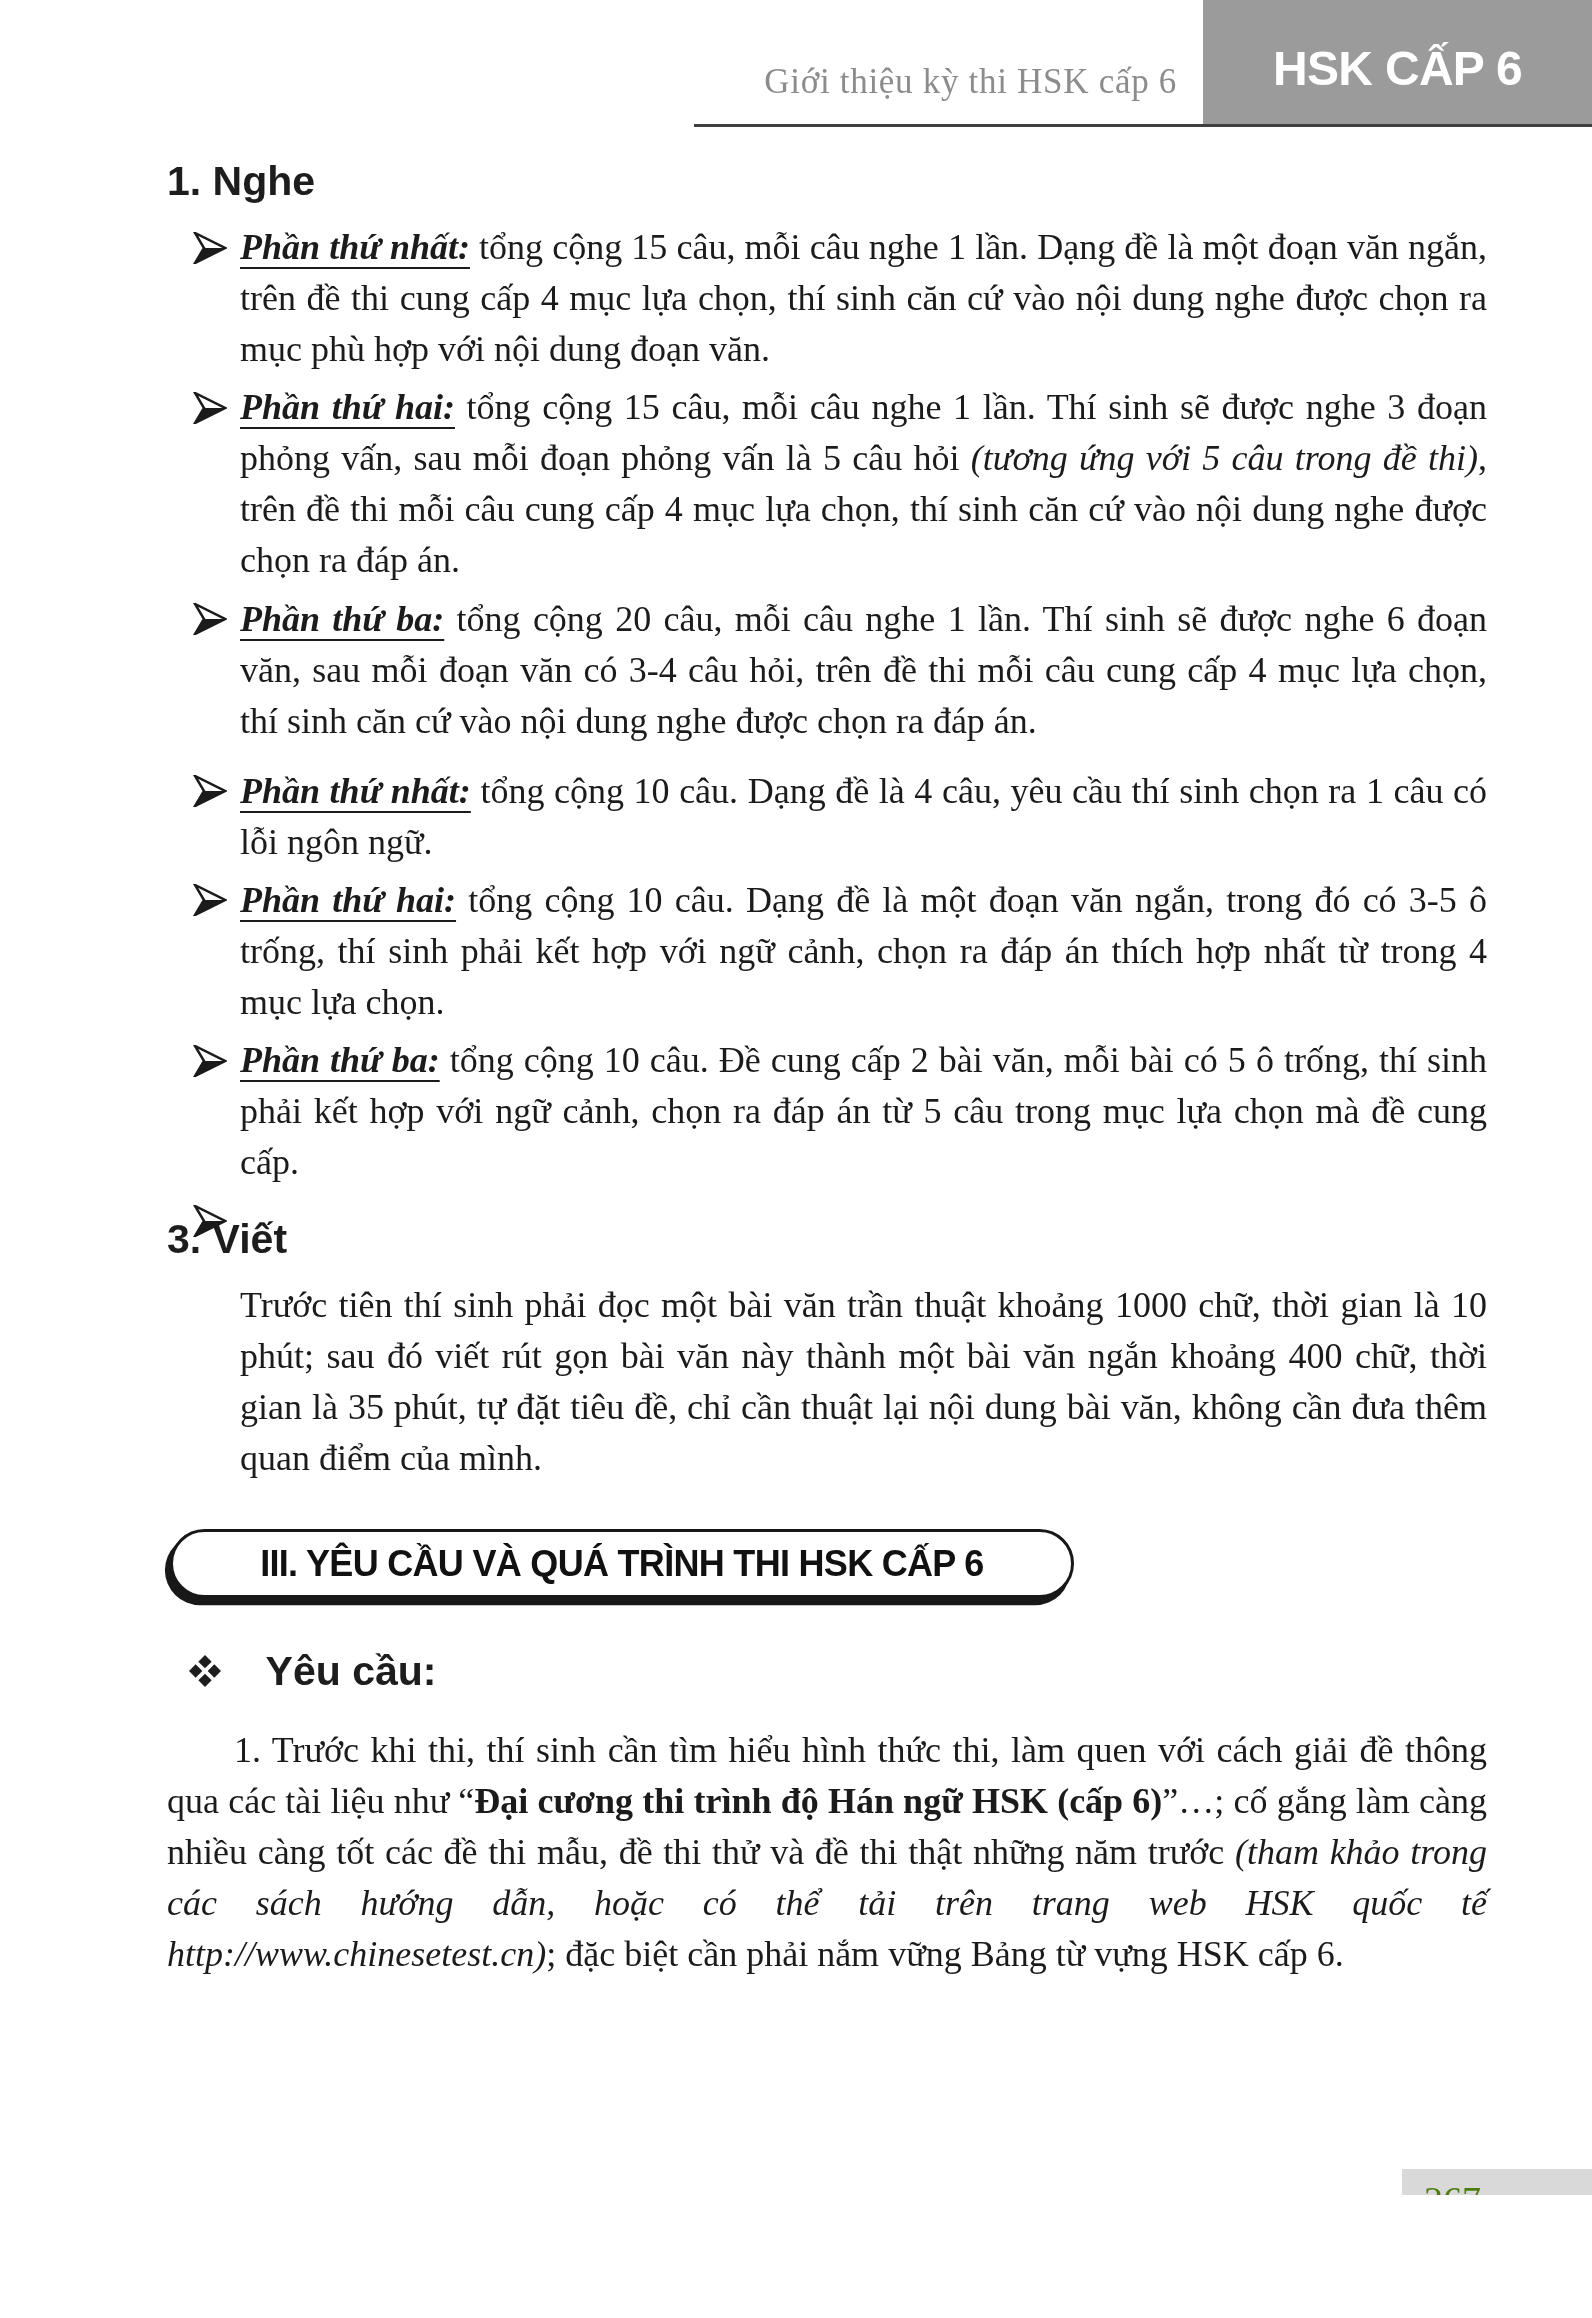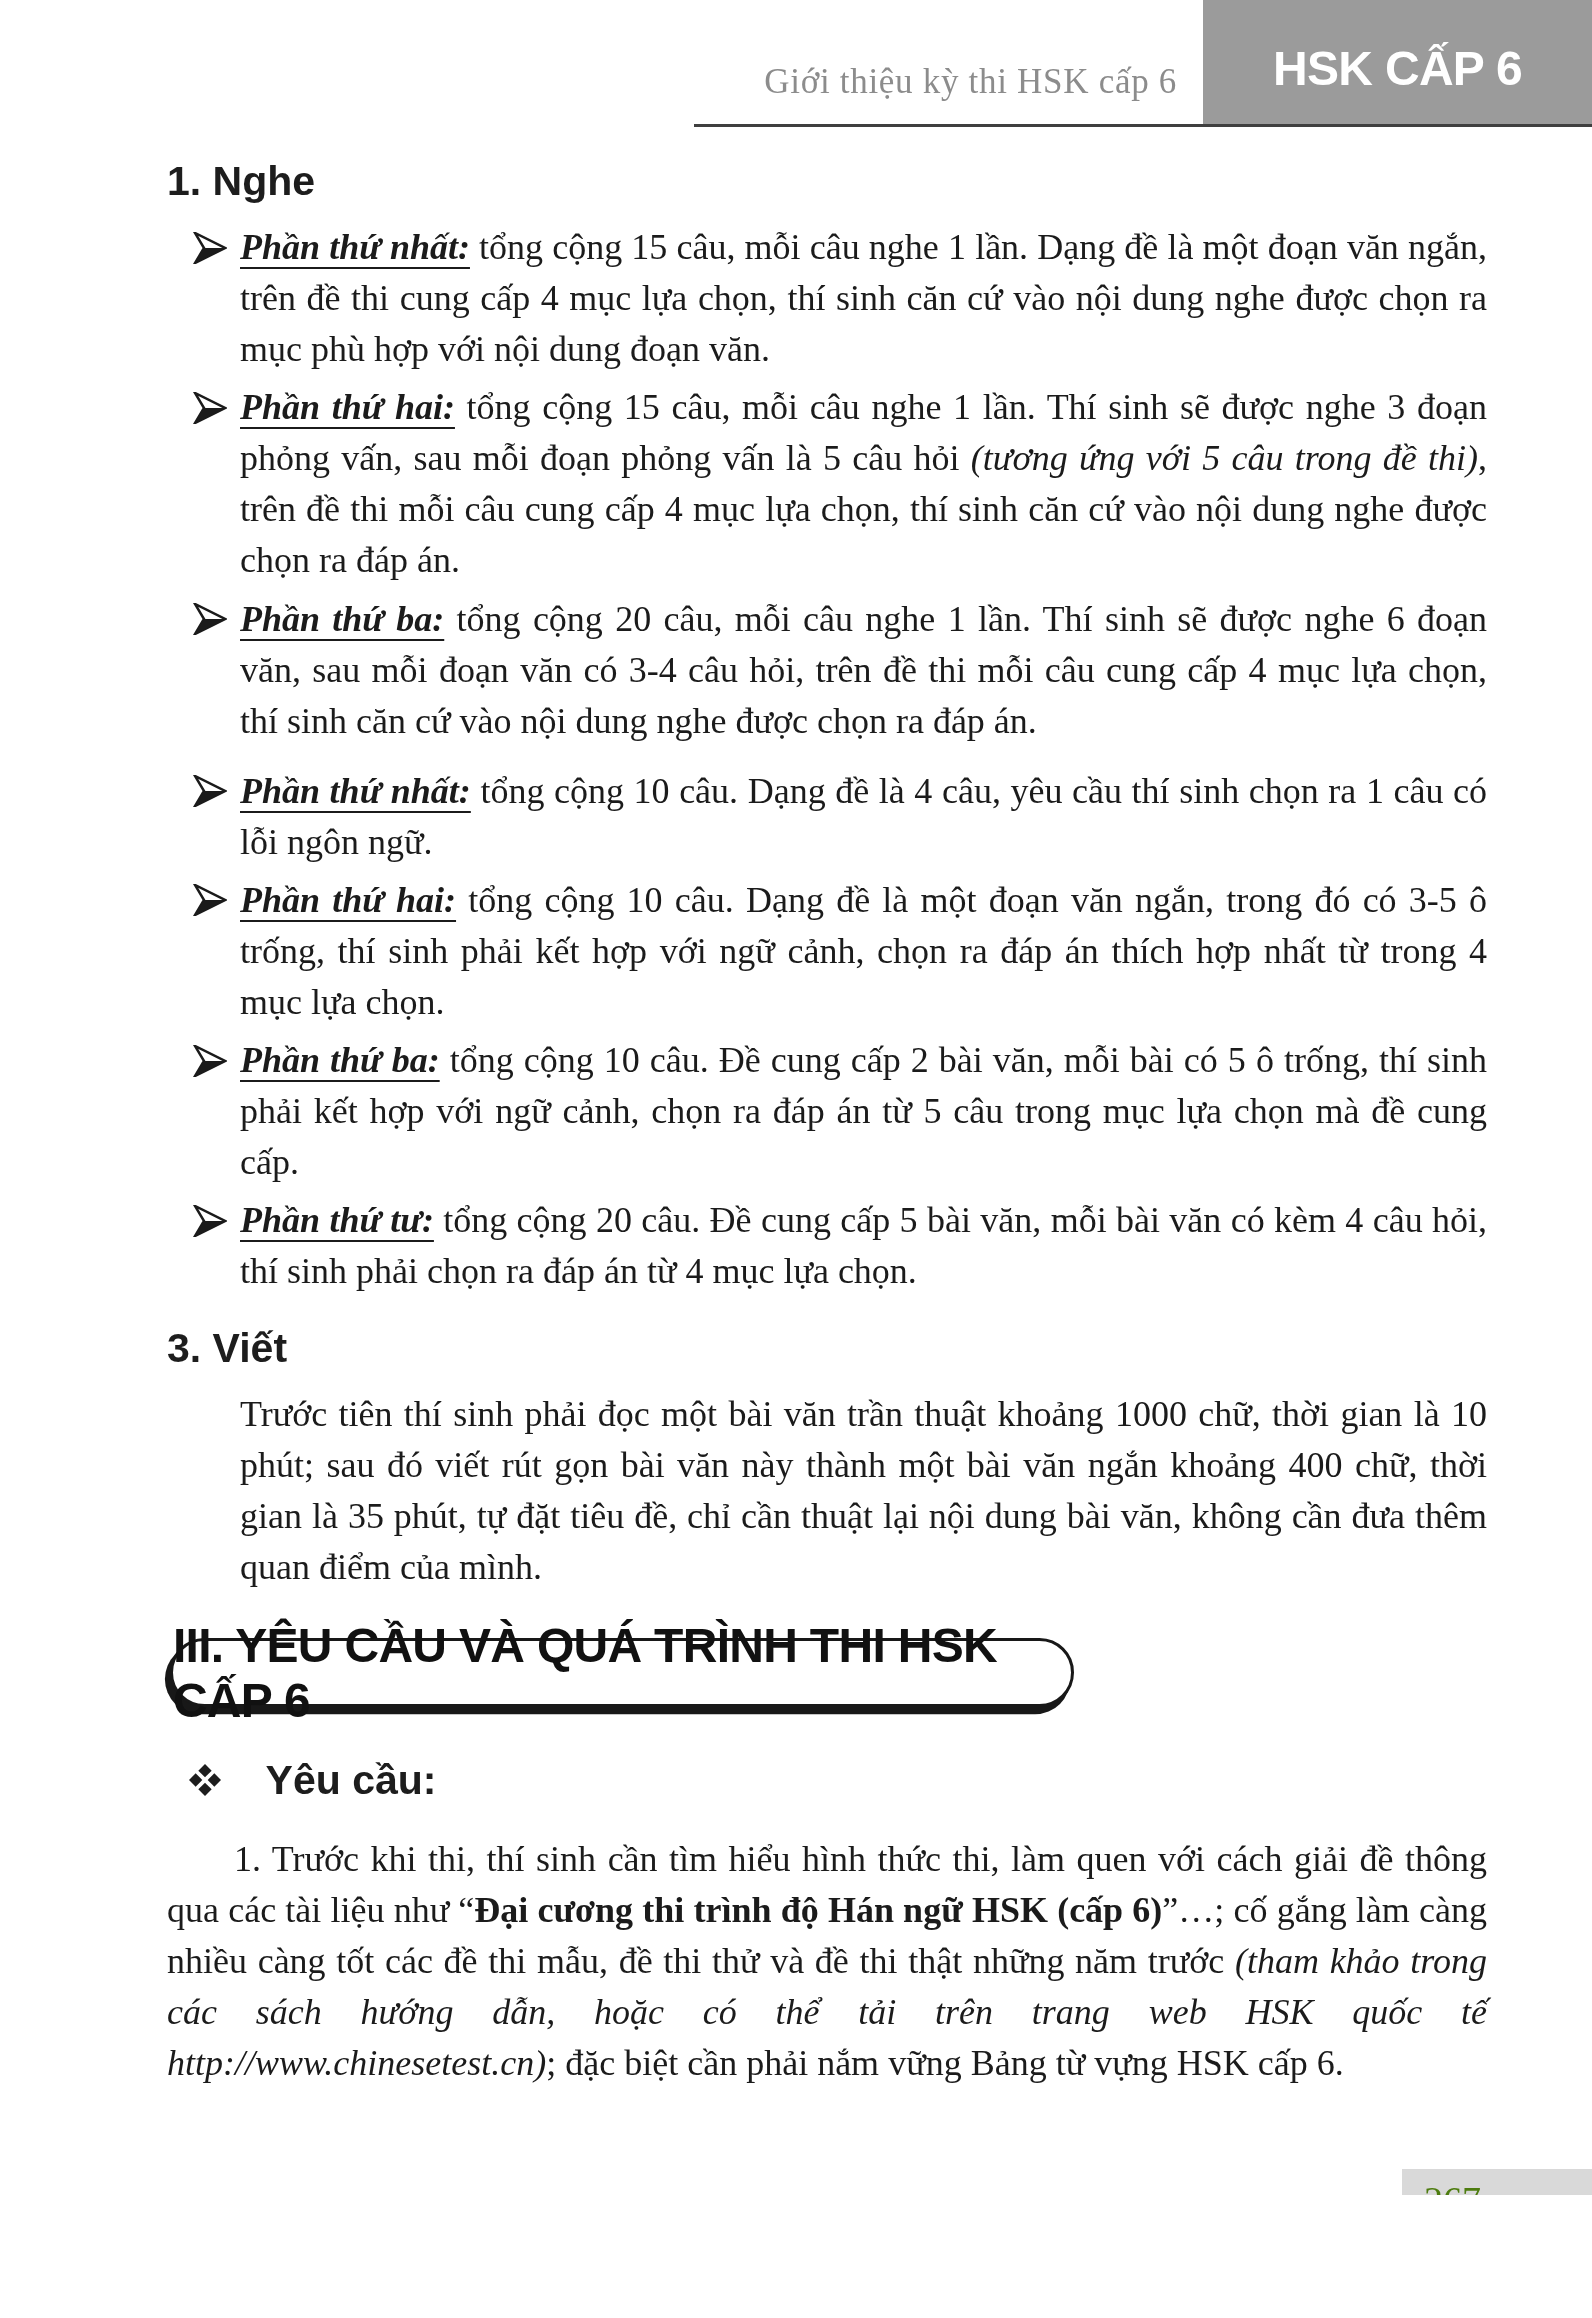--- a/index.html
+++ b/index.html
@@ -66,21 +66,21 @@
   
   .banner{
     margin:45px 0 0 2.9px;
     width:898px;height:63px;
     border:3.7px solid #181818;
     border-radius:35px;
     background:#ffffff;
     box-shadow:-4.4px 6.6px 0 0.7px #181818;
     display:flex;align-items:center;justify-content:center;
     font-family:"Liberation Sans","DejaVu Sans",sans-serif;
-    font-weight:bold;font-size:48px;color:#111111;
+    font-weight:bold;font-size:36px;color:#111111;
     letter-spacing:-0.7px;
     box-sizing:content-box;
   }
   
   .req-heading{
     margin:51px 0 0 22px;
     display:flex;align-items:center;
     font-family:"Liberation Sans","DejaVu Sans",sans-serif;
     font-weight:bold;font-size:41px;color:#1d1d1d;line-height:44px;gap:30px;
   }
@@ -138,21 +138,21 @@
             <path d="M2,1 L32,16 L2,31 L11,16 Z" fill="#ffffff" stroke="#1b1b1b" stroke-width="2.5" stroke-linejoin="miter"></path>
             <path d="M11,16 L32,16 L2,31 Z" fill="#1b1b1b"></path>
           </svg><span><span class="lead">Phần thứ hai:</span><span> tổng cộng 10 câu. Dạng đề là một đoạn văn ngắn, trong đó có 3-5 ô trống, thí sinh phải kết hợp với ngữ cảnh, chọn ra đáp án thích hợp nhất từ trong 4 mục lựa chọn.</span></span></li>
         <li><svg class="arrow" viewBox="0 0 34 32">
             <path d="M2,1 L32,16 L2,31 L11,16 Z" fill="#ffffff" stroke="#1b1b1b" stroke-width="2.5" stroke-linejoin="miter"></path>
             <path d="M11,16 L32,16 L2,31 Z" fill="#1b1b1b"></path>
           </svg><span><span class="lead">Phần thứ ba:</span><span> tổng cộng 10 câu. Đề cung cấp 2 bài văn, mỗi bài có 5 ô trống, thí sinh phải kết hợp với ngữ cảnh, chọn ra đáp án từ 5 câu trong mục lựa chọn mà đề cung cấp.</span></span></li>
         <li><svg class="arrow" viewBox="0 0 34 32">
             <path d="M2,1 L32,16 L2,31 L11,16 Z" fill="#ffffff" stroke="#1b1b1b" stroke-width="2.5" stroke-linejoin="miter"></path>
             <path d="M11,16 L32,16 L2,31 Z" fill="#1b1b1b"></path>
-          </svg><span><span class="lead">Phần thứ tư:</span><span> tổng cộng 20 câu. Đề cung cấp 5 bài văn, mỗi bài văn có kèm 4 câu hỏi, thí sinh phải chọn ra đáp án từ 4 mục lựa chọn.</span></span></li>
+          </svg></li>
       </ul>
 
     <h2 class="sec">3. Viết</h2>
     <p class="plain-para">Trước tiên thí sinh phải đọc một bài văn trần thuật khoảng 1000 chữ, thời gian là 10 phút; sau đó viết rút gọn bài văn này thành một bài văn ngắn khoảng 400 chữ, thời gian là 35 phút, tự đặt tiêu đề, chỉ cần thuật lại nội dung bài văn, không cần đưa thêm quan điểm của mình.</p>
 
     <div class="banner">
       <span>III. YÊU CẦU VÀ QUÁ TRÌNH THI HSK CẤP 6</span>
     </div>
 
     <div class="req-heading">

